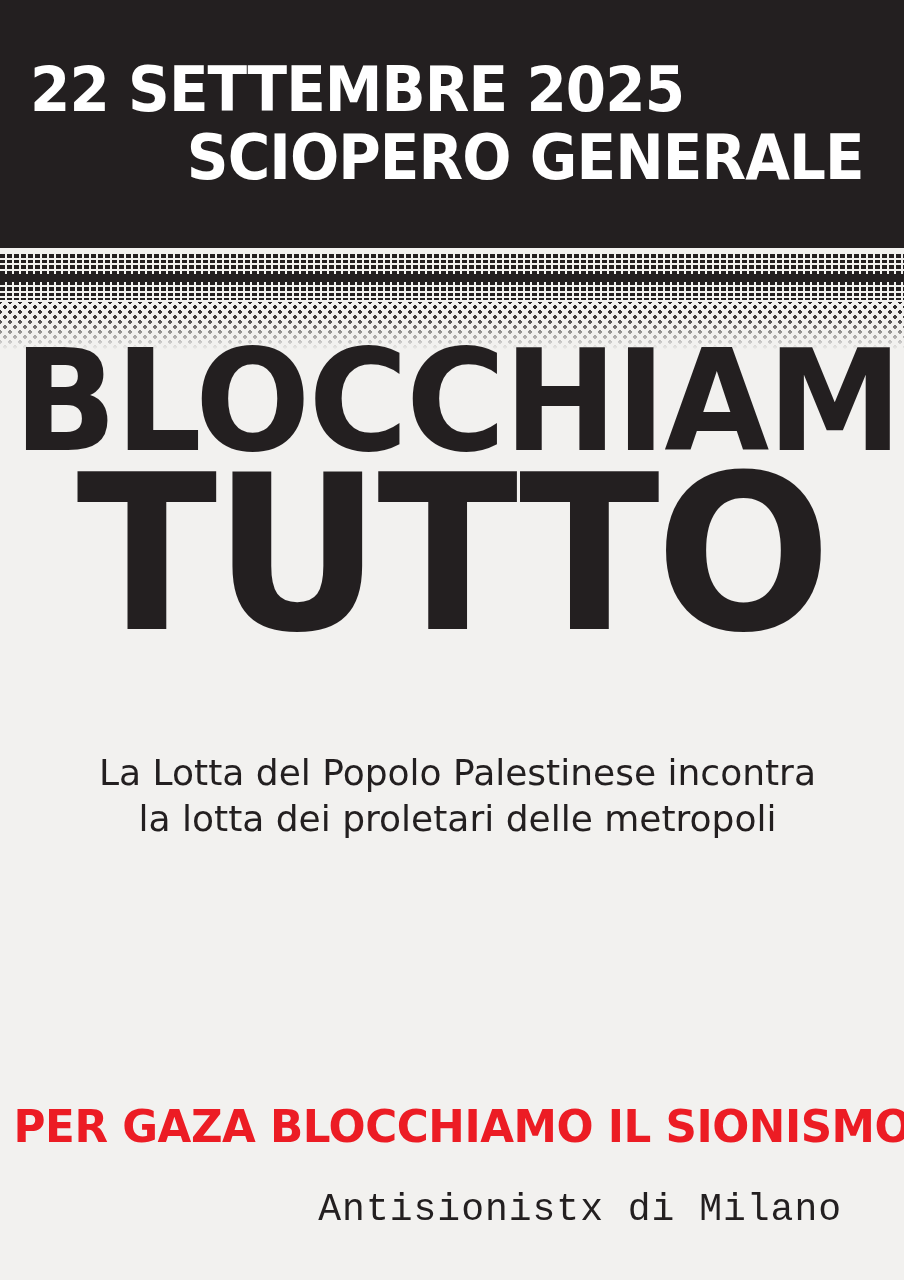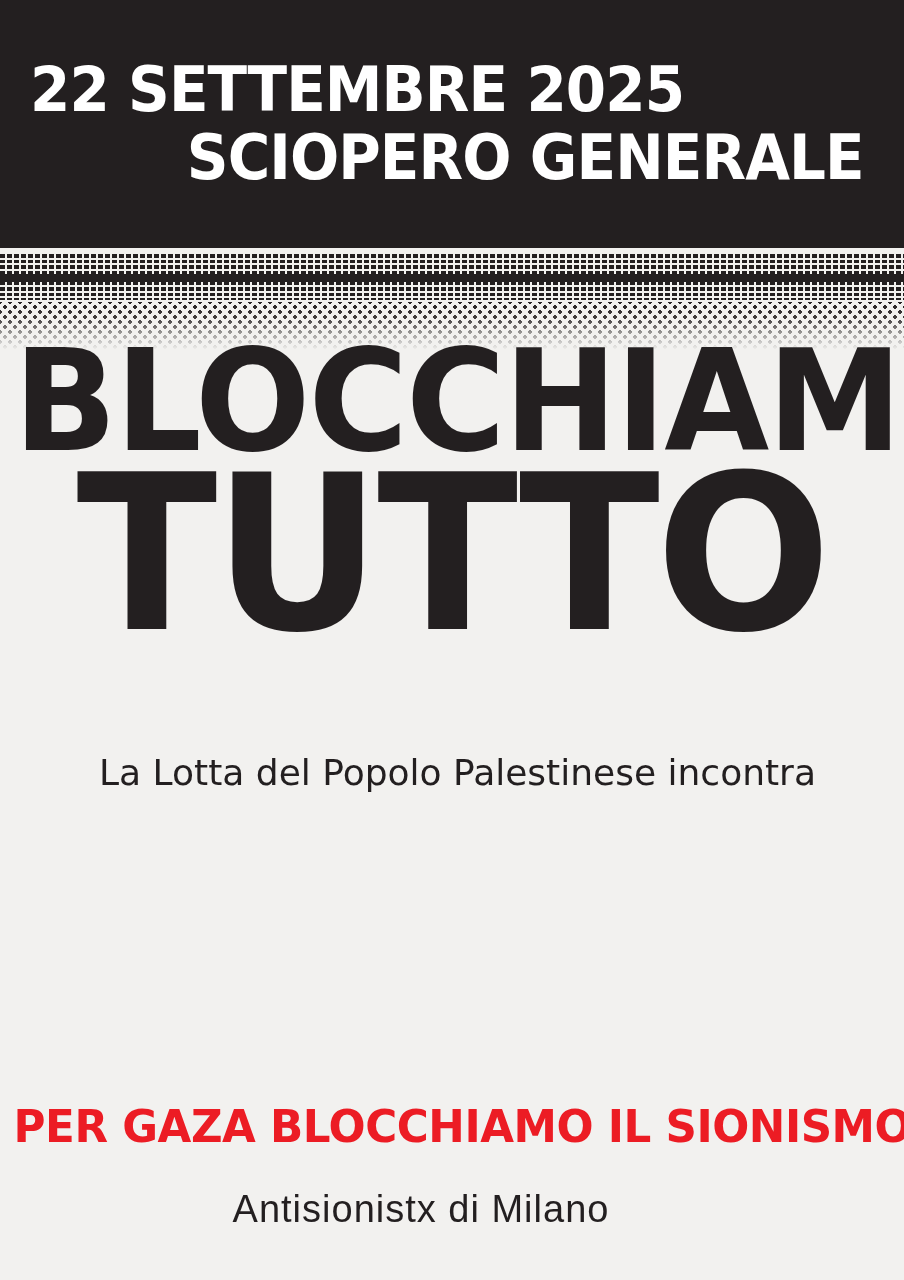--- a/index.html
+++ b/index.html
@@ -189,23 +189,23 @@
     transform: scaleX(0.97);
     white-space: nowrap;
   }
 
   
   .signature {
     position: absolute;
     top: 1188px;
     left: 0;
     width: 842px;
-    text-align: center;
-    color: #231f20;
-    font-family: Liberation Sans, sans-serif;
+    text-align: right;
+    color: #231f20;
+    font-family: Liberation Mono, monospace;
     font-size: 38px;
     letter-spacing: 1px;
     white-space: nowrap;
   }
 </style>
 </head>
 <body>
 
 <div class="poster">
 
@@ -220,20 +220,21 @@
     <div class="dots"></div>
   </div>
 
   <div class="headline">
     <div class="l1">BLOCCHIAMO</div>
     <div class="l2">TUTTO</div>
   </div>
 
   <div class="subtitle">
     <div>La Lotta del Popolo Palestinese incontra</div>
+    <div>la lotta dei proletari delle metropoli</div>
   </div>
 
 
   <div class="slogan">PER GAZA BLOCCHIAMO IL SIONISMO</div>
 
   <div class="signature">Antisionistx di Milano</div>
 
 </div>
 
 </body></html>

